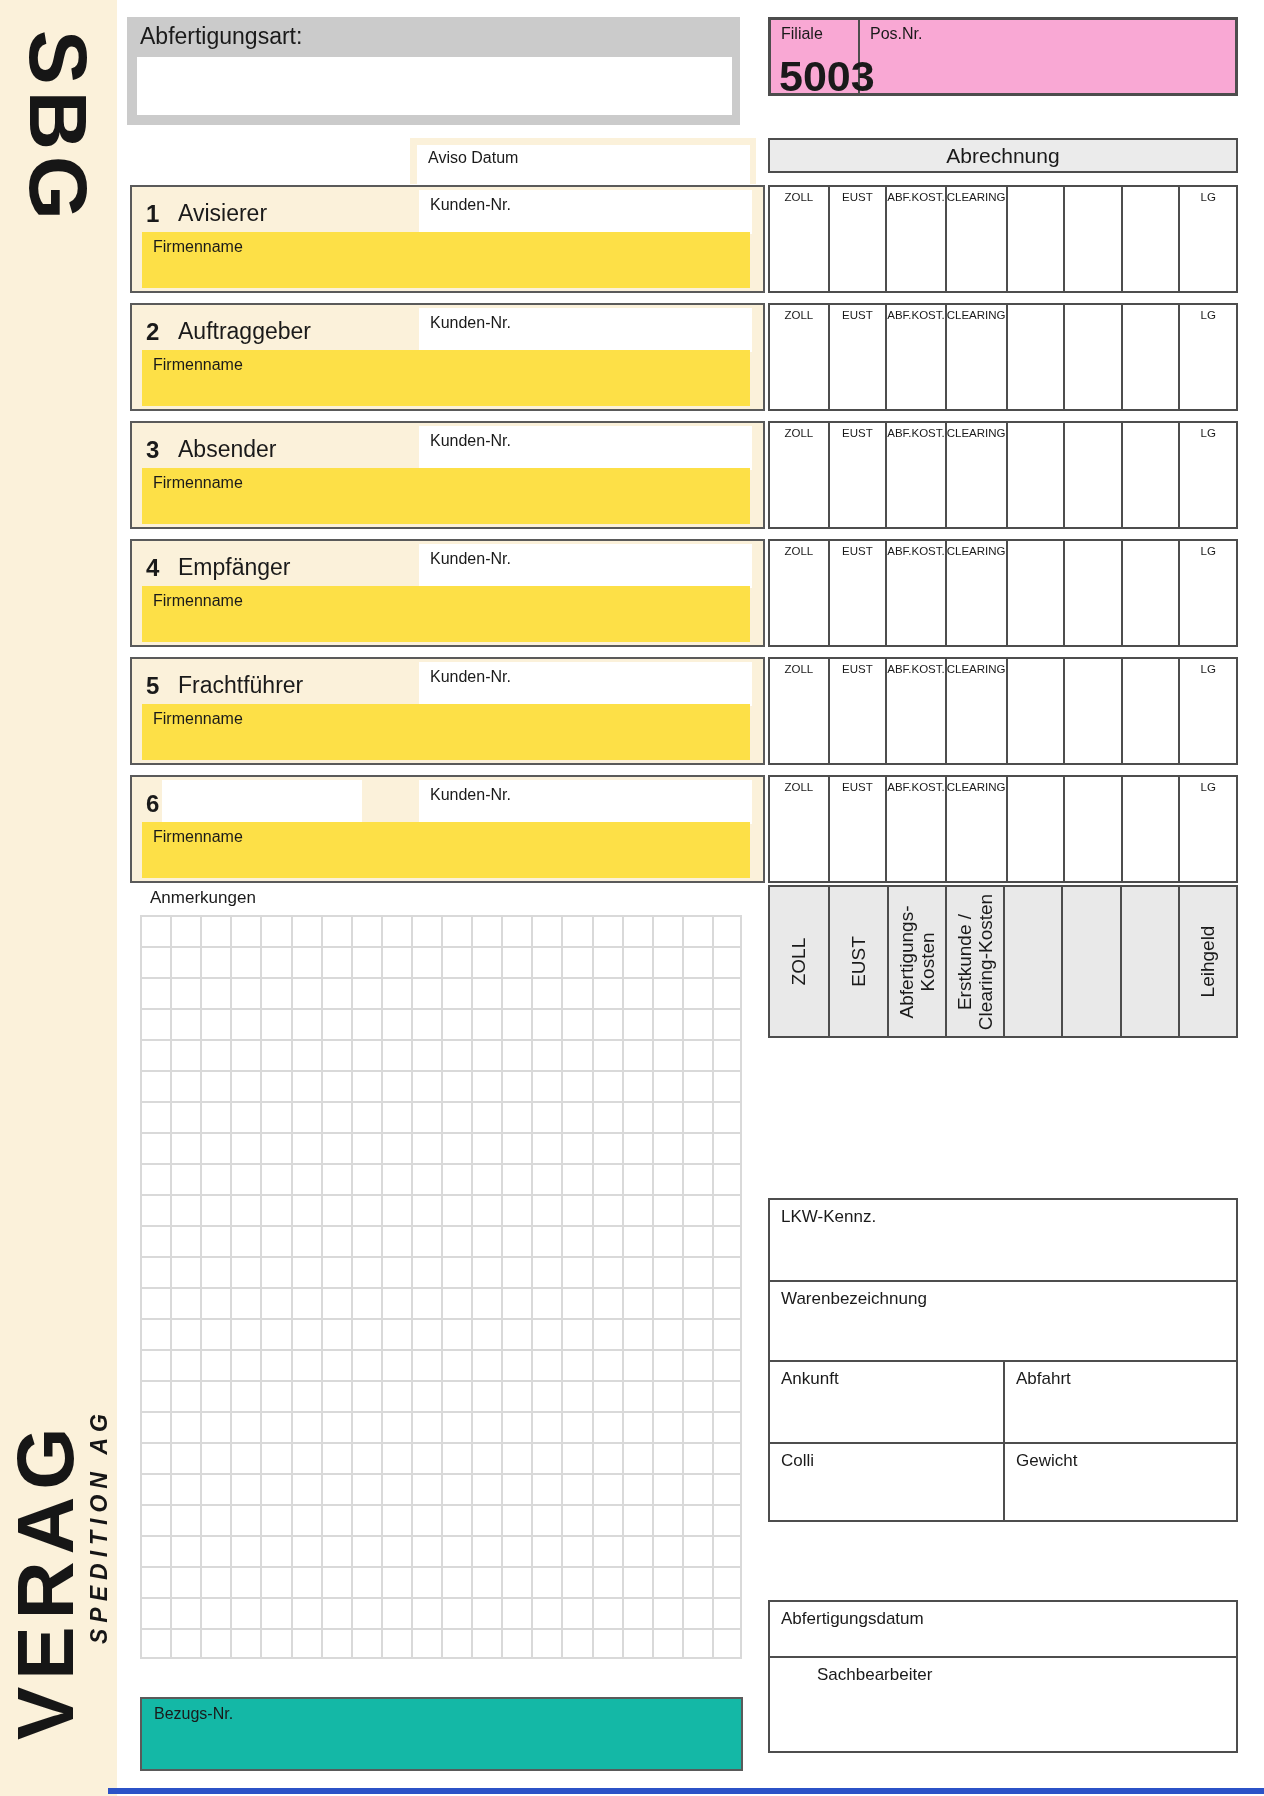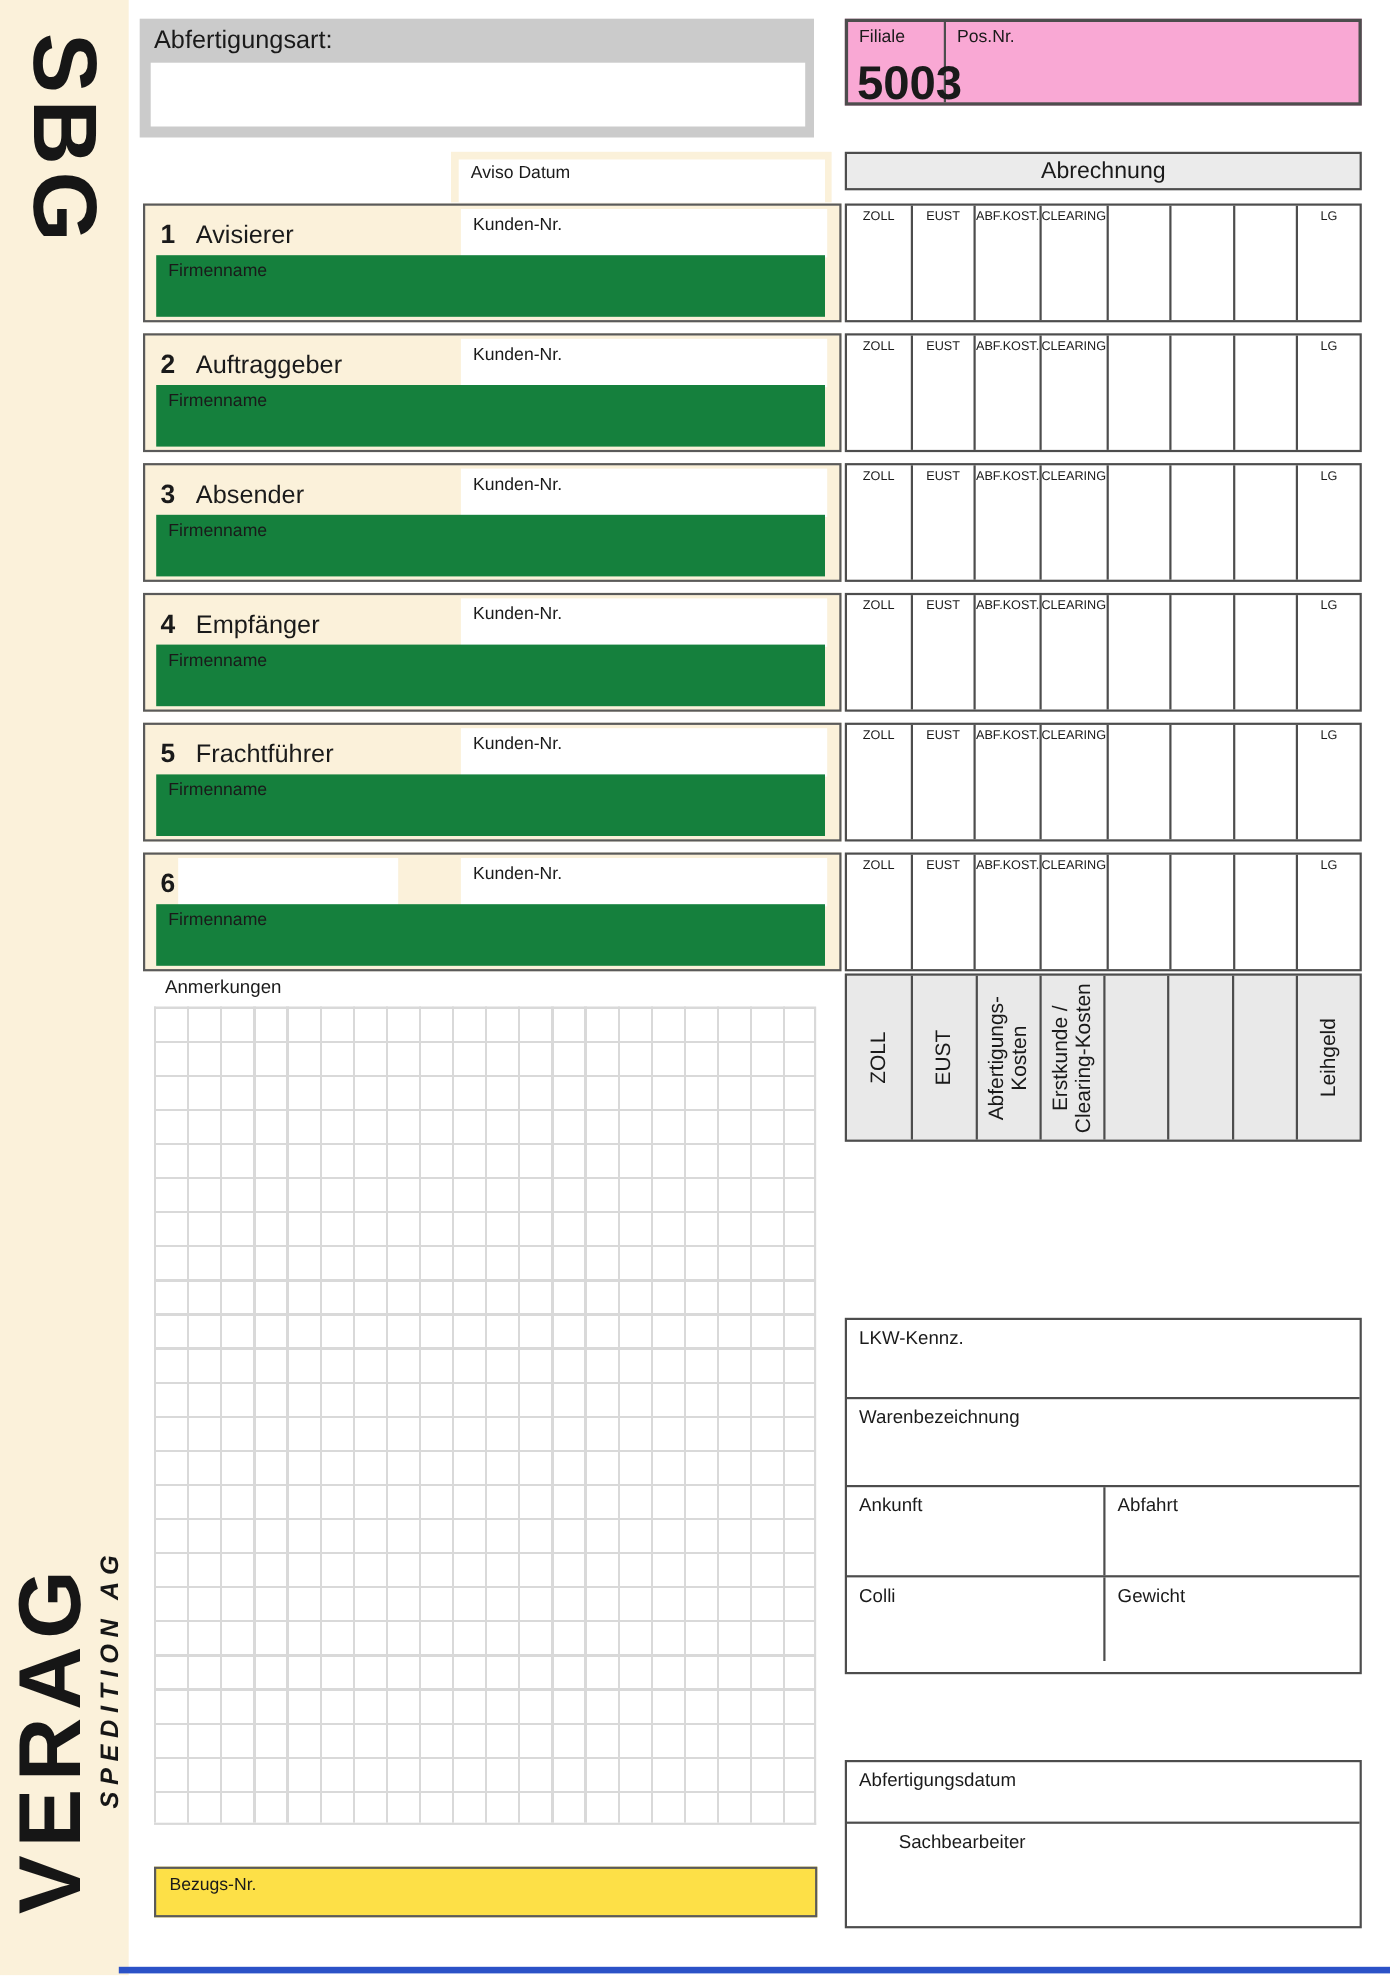--- a/index.html
+++ b/index.html
@@ -39,21 +39,21 @@
              border:2px solid #4d4d4d;box-sizing:border-box;display:flex;align-items:center;justify-content:center;
              font-size:21px;}
 
   
   .section{position:absolute;left:130px;width:635px;height:108px;background:#FBF1DA;
            border:2px solid #5a5a5a;box-sizing:border-box;}
   .sec-num{position:absolute;left:14px;top:13px;font-size:24px;font-weight:700;}
   .sec-title{position:absolute;left:46px;top:13px;font-size:23px;}
   .sec-titlefield{position:absolute;left:30px;top:3px;width:200px;height:44px;background:#fff;}
   .kunden-field{position:absolute;left:287px;top:3px;width:333px;height:44px;background:#fff;}
-  .firma-field{position:absolute;left:10px;top:45px;width:608px;height:56px;background:#15803d;}
+  .firma-field{position:absolute;left:10px;top:45px;width:608px;height:56px;background:#fde047;}
   .field-label{position:absolute;left:11px;top:6px;font-size:16px;}
 
   
   .ab-row{position:absolute;left:768px;width:470px;height:108px;border:2px solid #4d4d4d;
           box-sizing:border-box;display:grid;grid-template-columns:repeat(8,1fr);background:#fff;}
   .ab-cell{border-left:2px solid #4d4d4d;position:relative;text-align:center;}
   .ab-cell:first-child{border-left:none;}
   .ab-head{display:block;padding-top:4px;font-size:11.5px;letter-spacing:0px;}
 
   
@@ -85,22 +85,22 @@
   .datum-row2{position:relative;height:95px;margin-left:36px;}
 
   
   .anm-label{position:absolute;left:150px;top:888px;font-size:17px;}
   .anm-grid{position:absolute;left:140px;top:915px;width:602px;height:744px;
     background-image:
       repeating-linear-gradient(to right,#D9D9D9 0 2px,transparent 2px 30.1px),
       repeating-linear-gradient(to bottom,#D9D9D9 0 2px,transparent 2px 31px);
     border-right:2px solid #D9D9D9;border-bottom:2px solid #D9D9D9;box-sizing:border-box;}
 
-  .bezugs-box{position:absolute;left:140px;top:1697px;width:603px;height:46px;
-              border:2px solid #5a5a5a;box-sizing:border-box;background:#fde047;position:absolute;}
+  .bezugs-box{position:absolute;left:140px;top:1697px;width:603px;height:74px;
+              border:2px solid #5a5a5a;box-sizing:border-box;background:#14b8a6;position:absolute;}
   .bezugs-label{position:absolute;left:12px;top:6px;font-size:16px;}
 </style>
 </head>
 <body>
 
 <div class="page">
 
   <div class="cream-strip">
     <div class="sbg-logo">SBG</div>
     <div class="verag-wrap">
@@ -345,21 +345,21 @@
     <div class="rot-cell"></div>
     <div class="rot-cell"></div>
     <div class="rot-cell"></div>
     <div class="rot-cell">
         <span class="rot-text">Leihgeld</span>
       </div>
   </div>
 
 
   <div class="lkw-box">
-    <div class="lkw-row" style="height:70px">
+    <div class="lkw-row" style="height:80px">
       <span class="lkw-label">LKW-Kennz.</span>
     </div>
     <div class="lkw-row" style="height:78px">
       <span class="lkw-label">Warenbezeichnung</span>
     </div>
     <div class="lkw-row" style="height:80px">
       <div class="half">
         <span class="lkw-label">Ankunft</span>
       </div>
       <div class="half2">

